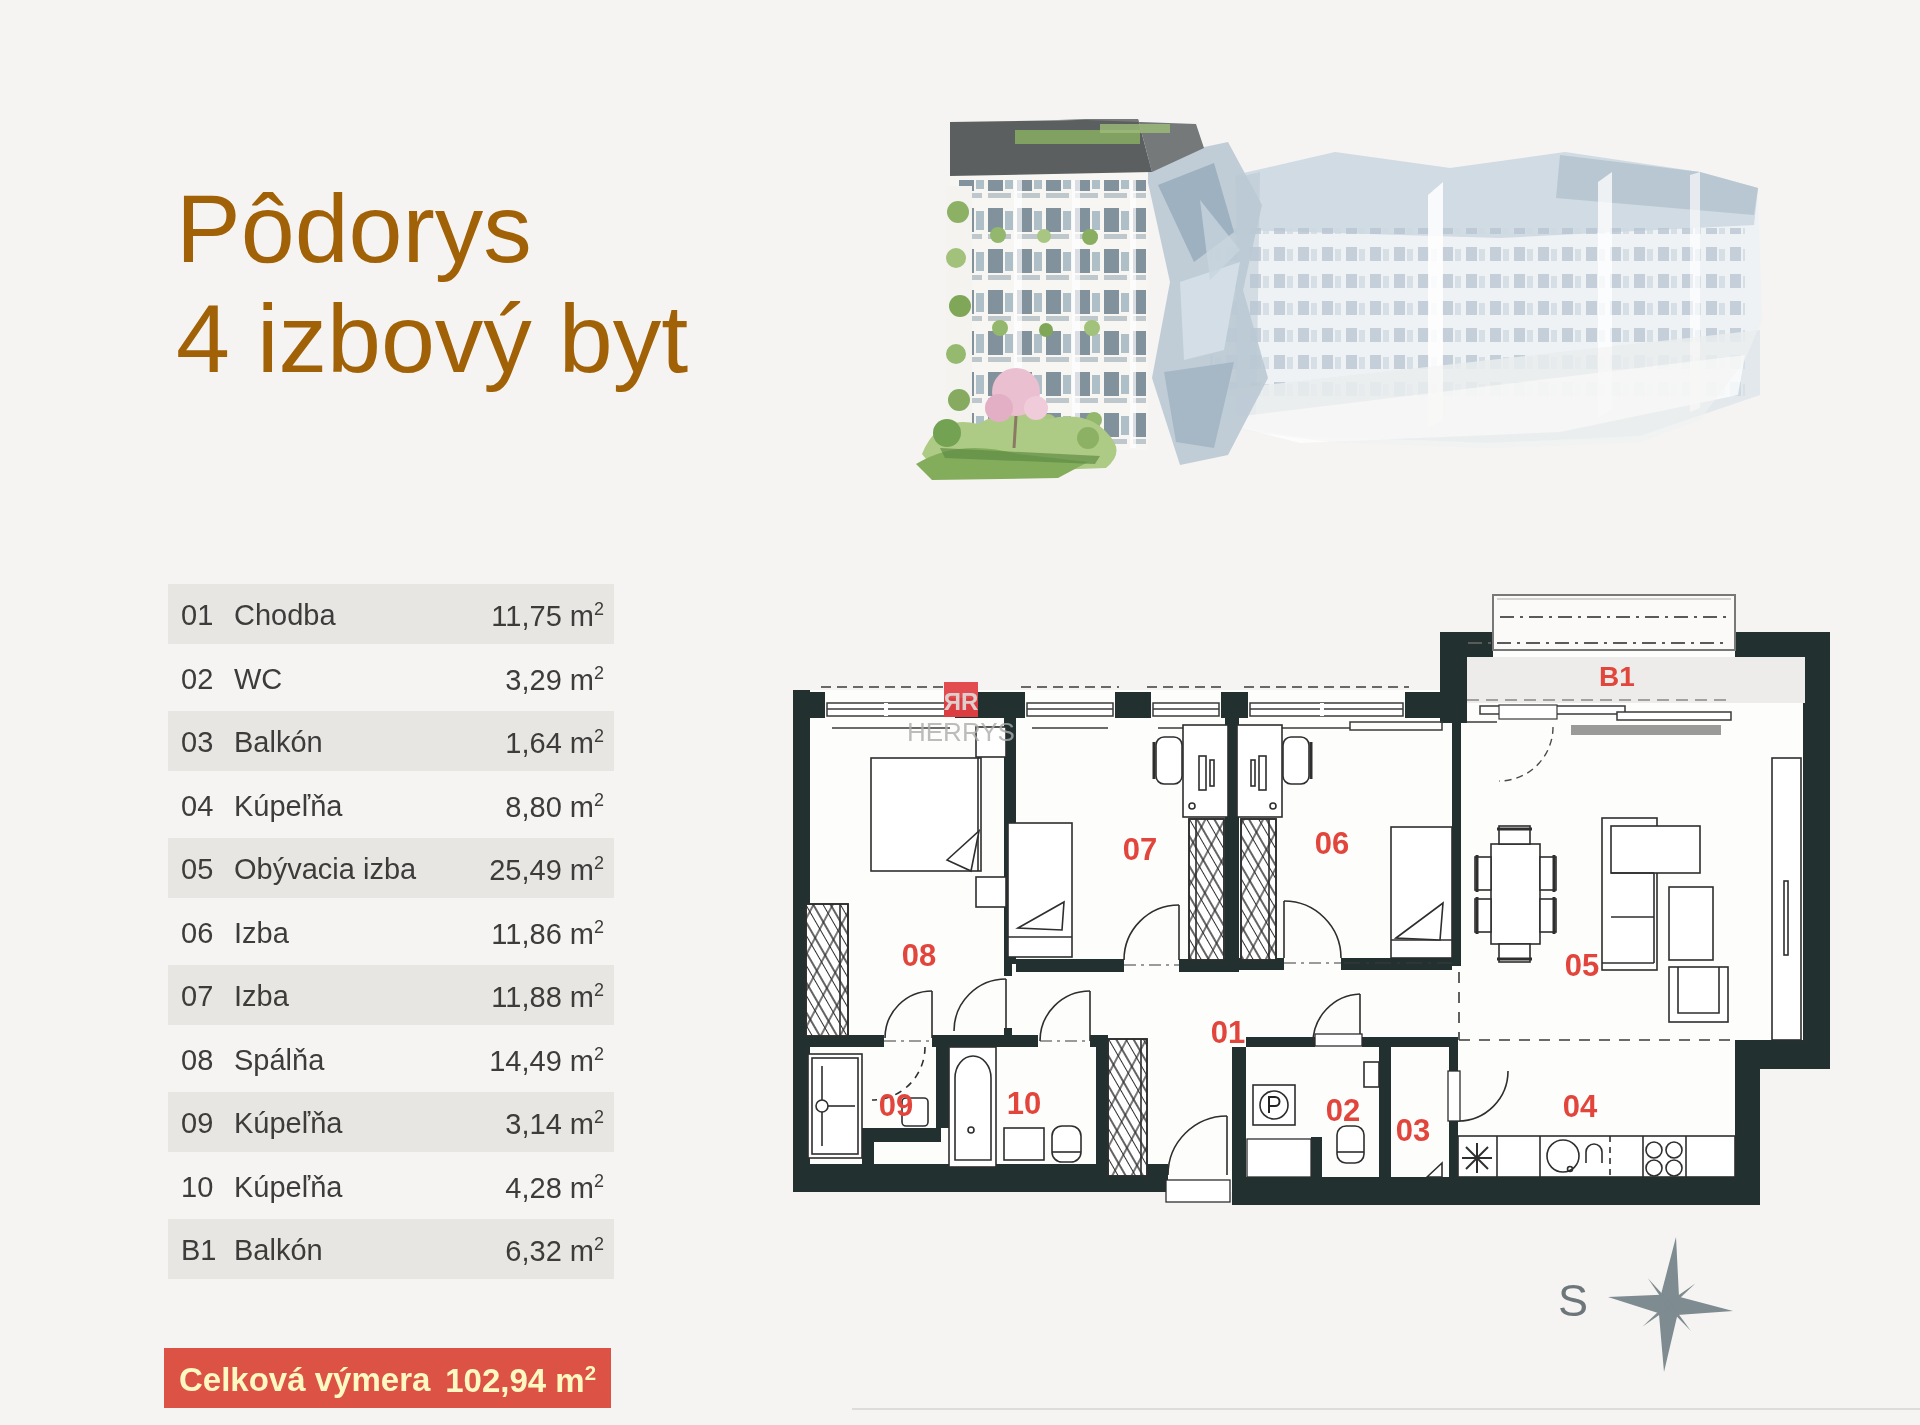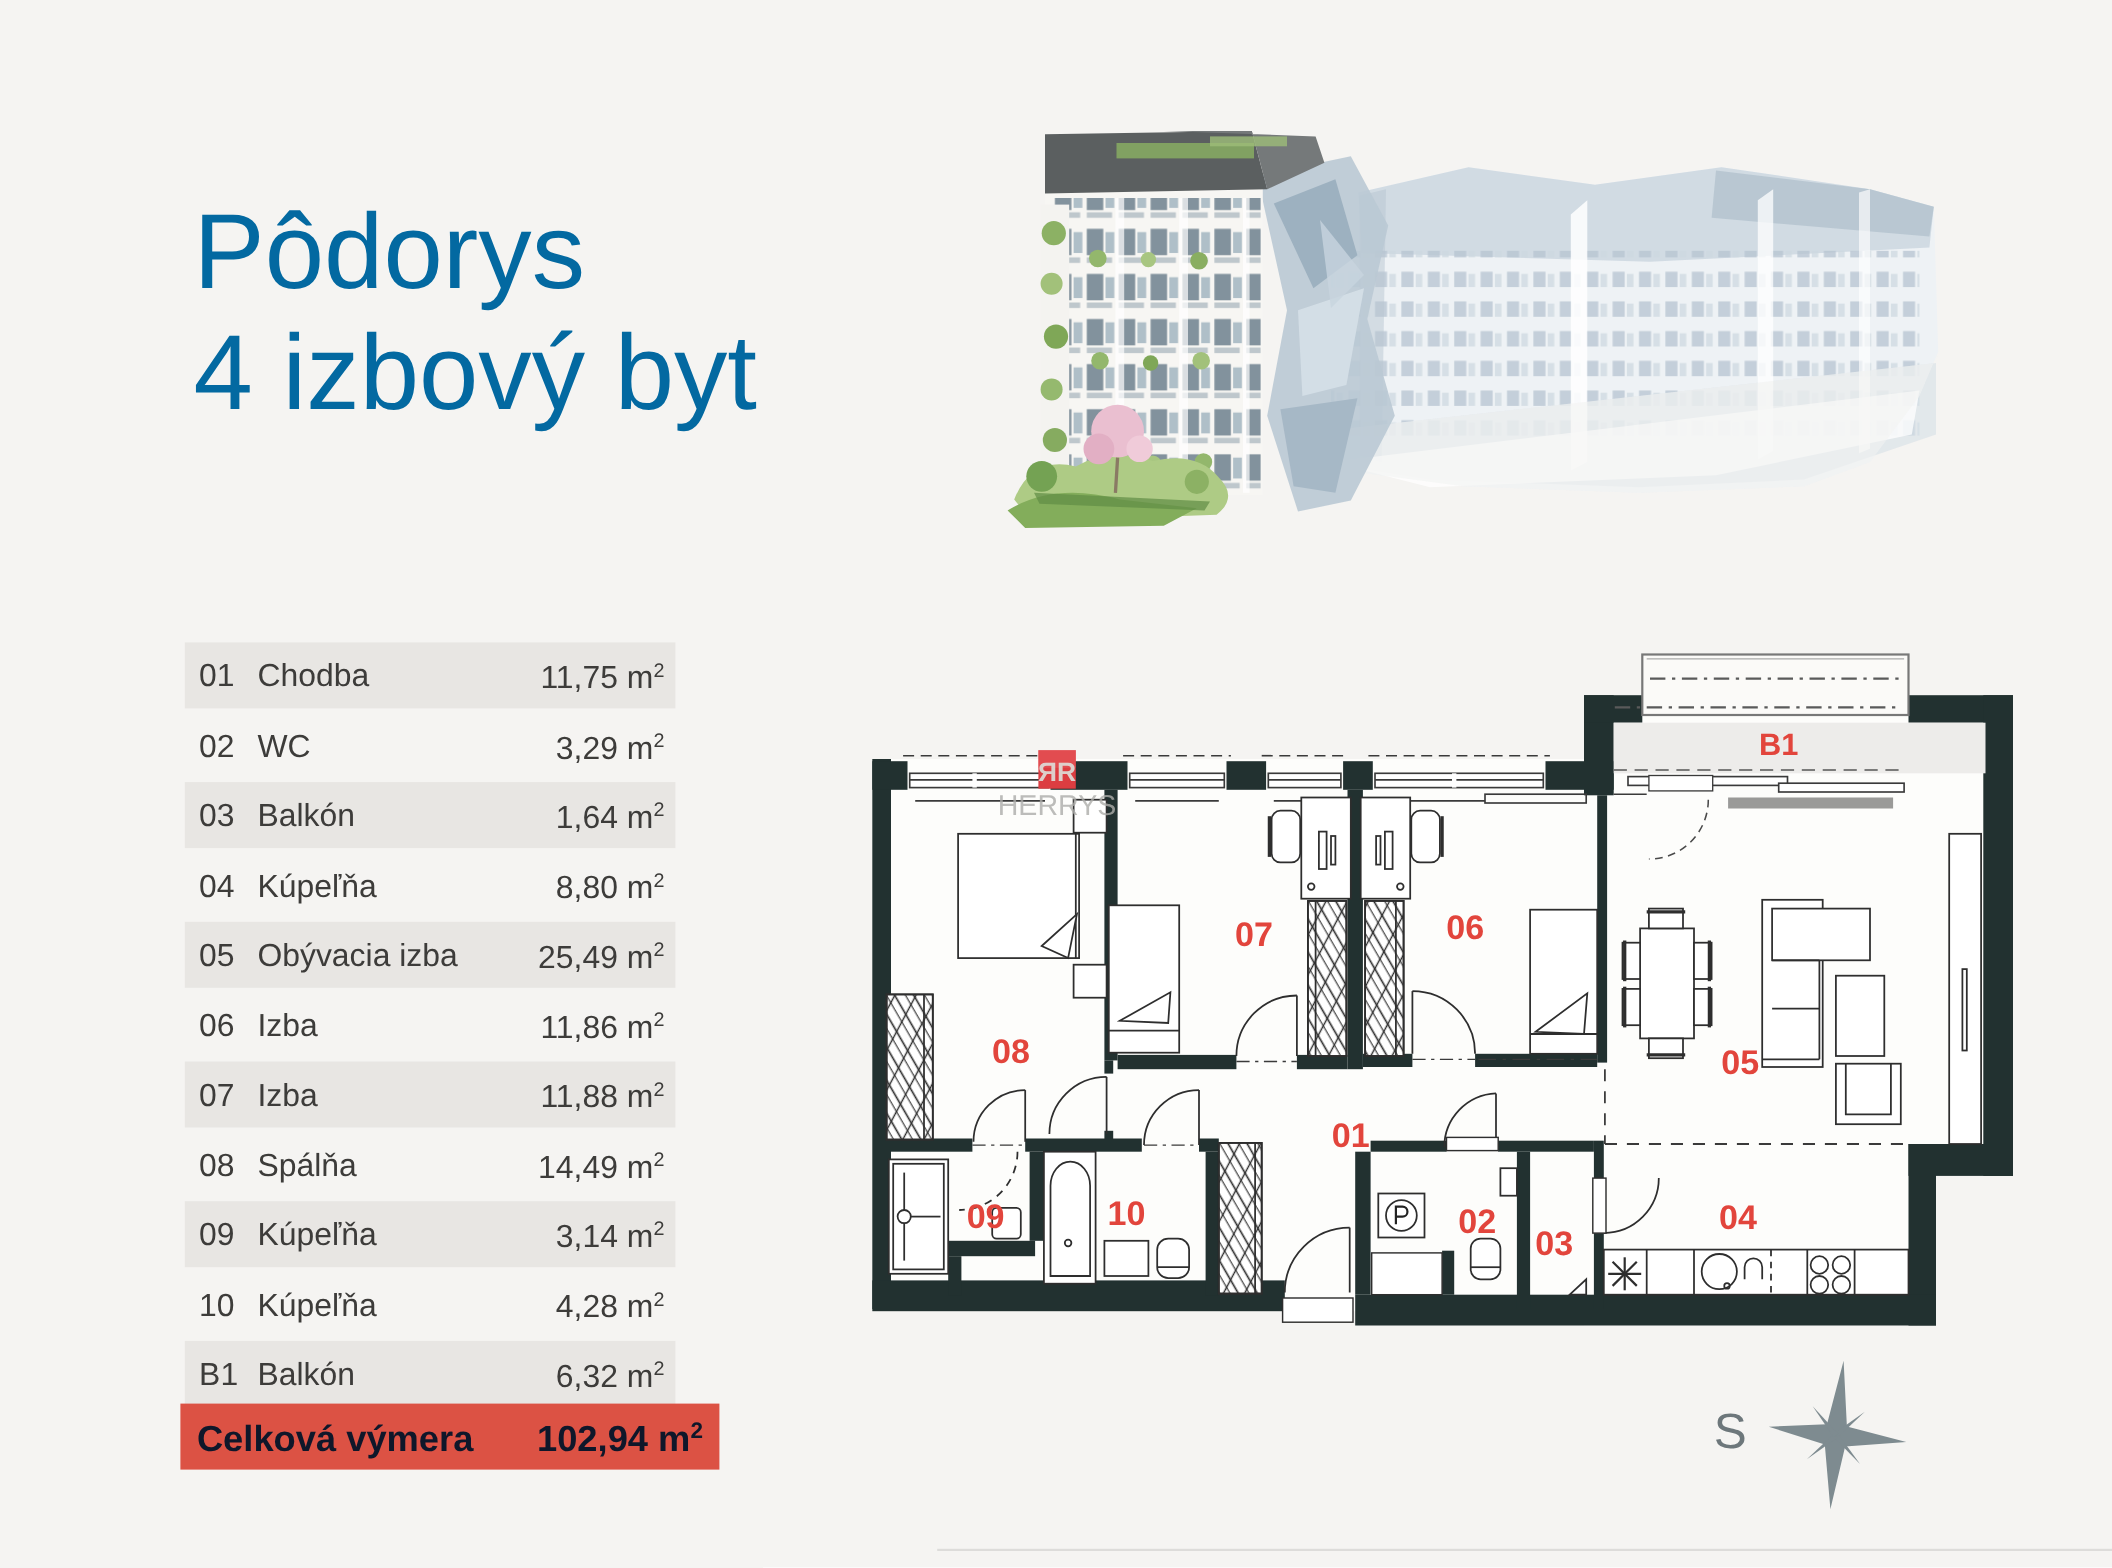--- a/index.html
+++ b/index.html
@@ -1,24 +1,24 @@
 <!DOCTYPE html>
 <html><head>
 <meta charset="utf-8">
 <style>
 html,body{margin:0;padding:0;background:#ffffff}
 #page{position:relative;width:1920px;height:1425px;background:#f5f4f2;font-family:"Liberation Sans",sans-serif;overflow:hidden}
-#title{position:absolute;left:176px;top:174px;font-size:97px;line-height:110px;color:#0369a1;letter-spacing:0px}
+#title{position:absolute;left:176px;top:174px;font-size:97px;line-height:110px;color:#a16207;letter-spacing:0px}
 .row{position:absolute;left:168px;width:446px;height:60px;font-size:29px;color:#3d3c3a}
 .row.g{background:#e8e6e3}
 .row .c{position:absolute;left:13px;top:15px}
 .row .n{position:absolute;left:66px;top:15px}
 .row .v{position:absolute;right:10px;top:15px}
 sup{font-size:0.62em}
-#total{position:absolute;left:164px;top:1276px;width:490px;height:60px;background:#dc5244;color:#0f172a;font-size:33px;font-weight:bold}
+#total{position:absolute;left:164px;top:1348px;width:447px;height:60px;background:#dc5244;color:#fef9c3;font-size:33px;font-weight:bold}
 #total .tn{position:absolute;left:15px;top:13px}
 #total .tv{position:absolute;right:15px;top:13px}
 #art,#plan,#compass{position:absolute}
 #herrys{position:absolute;left:907px;top:717px;width:260px;color:#adadaa;font-size:26px;font-weight:normal;letter-spacing:0px;opacity:0.8}
 </style>
 </head>
 <body>
 <div id="page">
 
 <div id="title">Pôdorys<br>4 izbový byt</div>

